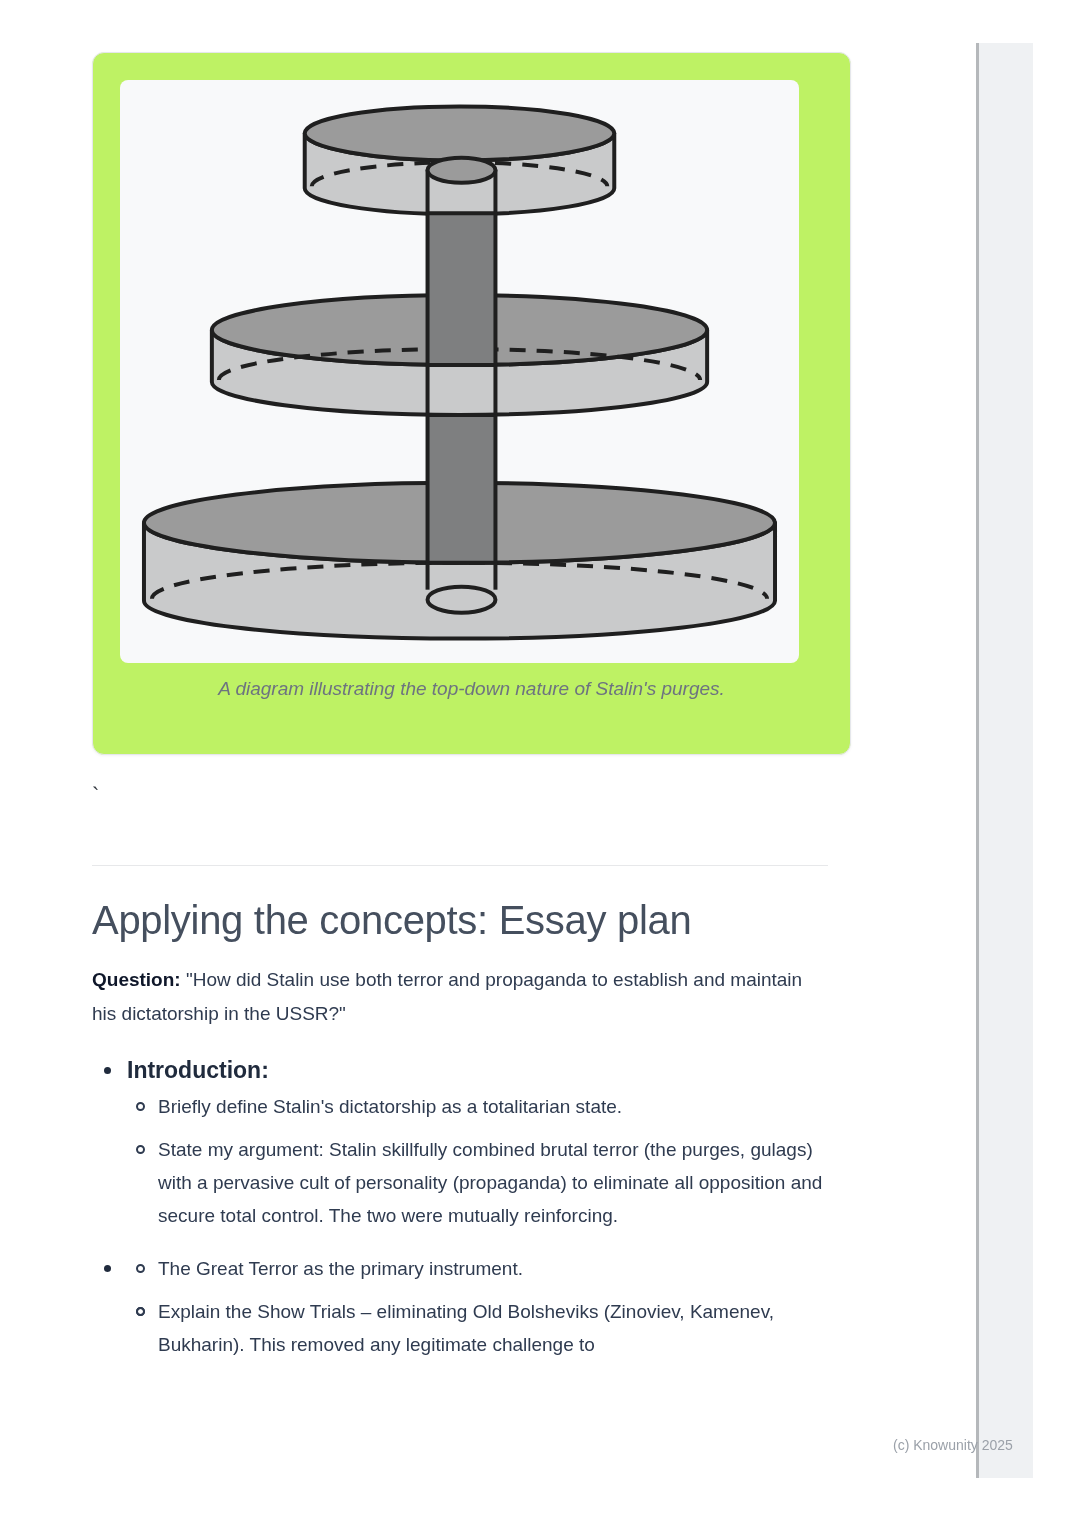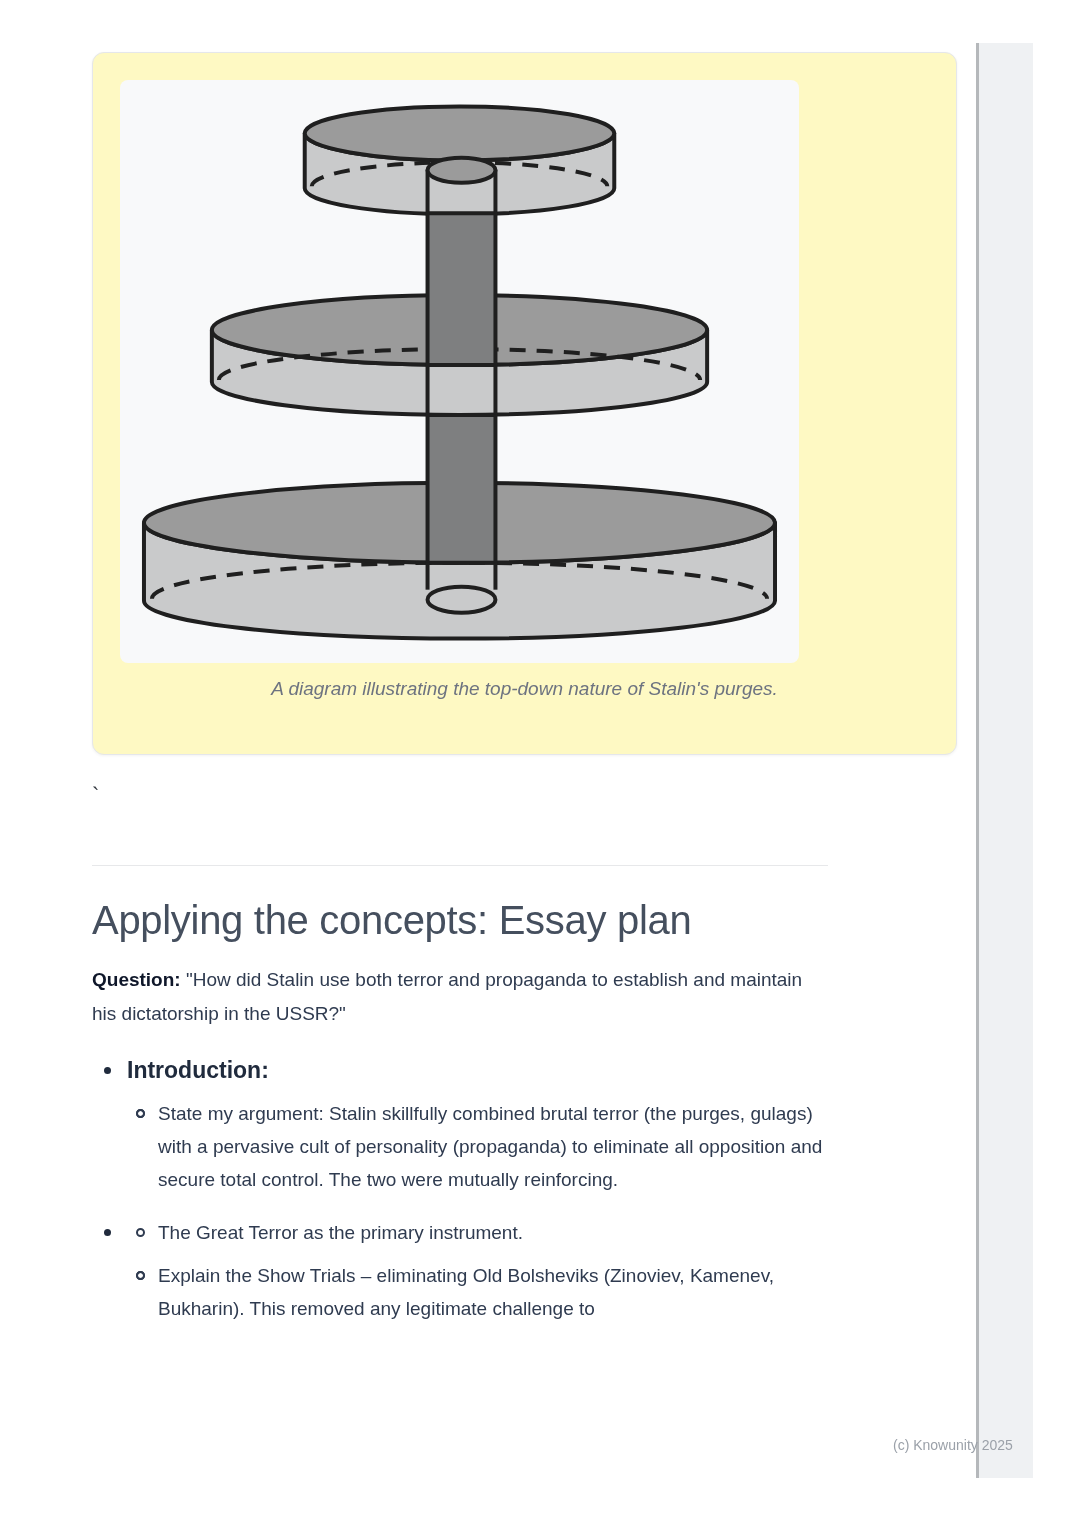--- a/index.html
+++ b/index.html
@@ -23,22 +23,22 @@
     position:absolute; left:893px; top:1437px;
     font-size:14px; color:#9ba1a9; z-index:5;
     white-space:nowrap;
   }
 
   .content { position:absolute; left:92px; top:0; width:736px; }
 
   
   .figure-card {
     margin-top:52px;
-    width:865px; height:703px;
-    background:#fef9c3;
+    width:759px; height:703px;
+    background:#bef264;
     border:1px solid #e5e7eb;
     border-radius:12px;
     box-shadow:0 1px 3px rgba(0,0,0,.05);
     padding:27px 27px 0 27px;
   }
   .figure-box {
     width:679px; height:583px;
     background:#f8f9fa;
     border-radius:8px;
     overflow:hidden;
@@ -153,21 +153,21 @@
 
   <h1 class="section-heading">Applying the concepts: Essay plan</h1>
 
   <p class="question"><b>Question:</b> <span>"How did Stalin use both terror and propaganda to establish and maintain his dictatorship in the USSR?"</span></p>
 
   <ul class="outline">
 
     <li class="group">
       <span class="group-label"><span class="dot"></span><span>Introduction:</span></span>
       <ul class="sub">
-        <li class="sub-item"><span class="ring"></span></li>
+        <li class="sub-item"><span class="ring"></span><span>Briefly define Stalin's dictatorship as a totalitarian state.</span></li>
         <li class="sub-item"><span class="ring"></span><span>State my argument: Stalin skillfully combined brutal terror (the purges, gulags) with a pervasive cult of personality (propaganda) to eliminate all opposition and secure total control. The two were mutually reinforcing.</span></li>
       </ul>
     </li>
 
     <li class="group">
       <span class="group-label"><span class="dot"></span></span>
       <ul class="sub">
         <li class="sub-item"><span class="ring"></span><span>The Great Terror as the primary instrument.</span></li>
         <li class="sub-item"><span class="ring"></span></li>
         <li class="sub-item"><span class="ring"></span><span>Explain the Show Trials – eliminating Old Bolsheviks (Zinoviev, Kamenev, Bukharin). This removed any legitimate challenge to</span></li>

